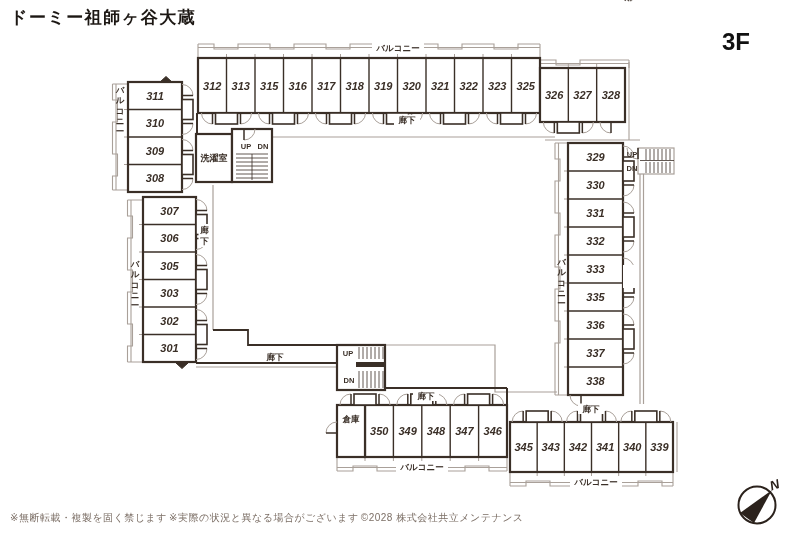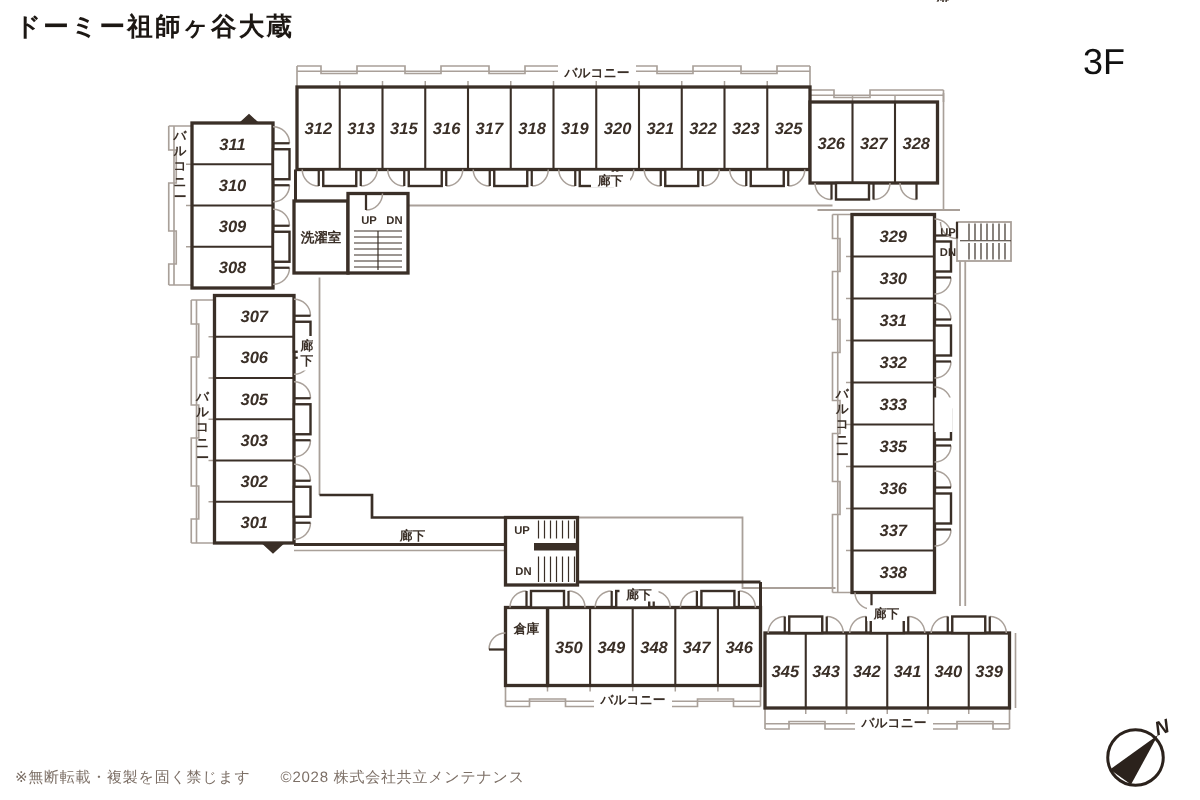--- a/index.html
+++ b/index.html
@@ -1,23 +1,23 @@
 <!DOCTYPE html>
 <html><head>
 <meta charset="utf-8">
 <style>
   html,body{margin:0;padding:0;}
   .page{position:relative;width:800px;height:533px;background:#ffffff;overflow:hidden;
         font-family:"Liberation Sans","DejaVu Sans",sans-serif;}
   .title{position:absolute;left:10px;top:6px;font-size:17px;font-weight:700;
          letter-spacing:1.5px;color:#1c1713;}
-  .floor{position:absolute;left:722px;top:28px;font-size:24px;font-weight:400;color:#111;}
+  .floor{position:absolute;left:722px;top:28px;font-size:24px;font-weight:700;color:#111;}
   svg#plan{position:absolute;left:0;top:0;}
   .footer{position:absolute;left:10px;top:511px;font-size:10px;color:#7c6f66;
-          letter-spacing:.5px;display:flex;gap:20px;white-space:nowrap;}
+          letter-spacing:.5px;display:flex;gap:2px;white-space:nowrap;}
 </style>
 </head>
 <body>
 
 <div class="page">
   <div class="title">ドーミー祖師ヶ谷大蔵</div>
   <div class="floor">3F</div>
   <svg id="plan" width="800" height="533" viewBox="0 0 800 533" style="font-family:&quot;Liberation Sans&quot;,&quot;DejaVu Sans&quot;,sans-serif">
       <path d="M198 44L214 44 l0 5 l24 0 l0 -5L270 44 l0 5 l24 0 l0 -5L326 44 l0 5 l24 0 l0 -5L382 44 l0 5 l24 0 l0 -5L438 44 l0 5 l24 0 l0 -5L494 44 l0 5 l24 0 l0 -5L540 44 M198 44 L198 58 M540 44 L540 58 M198 47.5 L540 47.5" stroke="#a9a099" stroke-width="1.1" fill="none"></path>
       <line x1="226.5" y1="58" x2="226.5" y2="54" stroke="#a9a099" stroke-width="1"></line>
@@ -392,15 +392,16 @@
       <text x="632" y="157" font-size="7.5" text-anchor="middle" fill="#3a2f27" font-weight="700">UP</text>
       <text x="632" y="170.5" font-size="7.5" text-anchor="middle" fill="#3a2f27" font-weight="700">DN</text>
       <g>
         <circle cx="757" cy="505" r="18.5" fill="none" stroke="#2b221c" stroke-width="2"></circle>
         <polygon points="772,490 740,513 754,523" fill="#2b221c"></polygon>
         <text x="776" y="489" font-size="13" text-anchor="middle" fill="#2b221c" font-weight="700" font-style="italic" transform="rotate(-18 776 489)">N</text>
       </g>
     </svg>
   <div class="footer">
     <span>※無断転載・複製を固く禁じます</span>
+    <span>※実際の状況と異なる場合がございます</span>
     <span>©2028 株式会社共立メンテナンス</span>
   </div>
 </div>
 
 </body></html>

